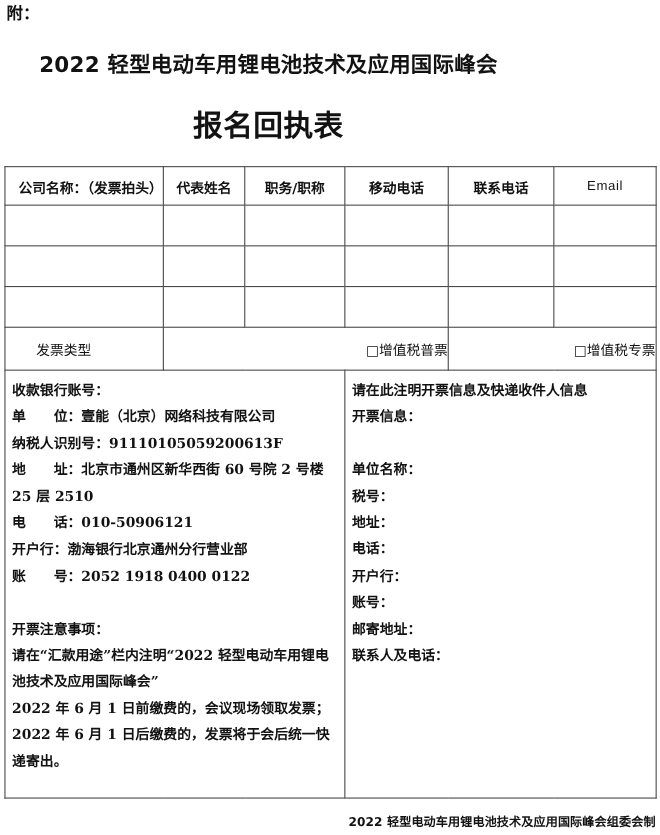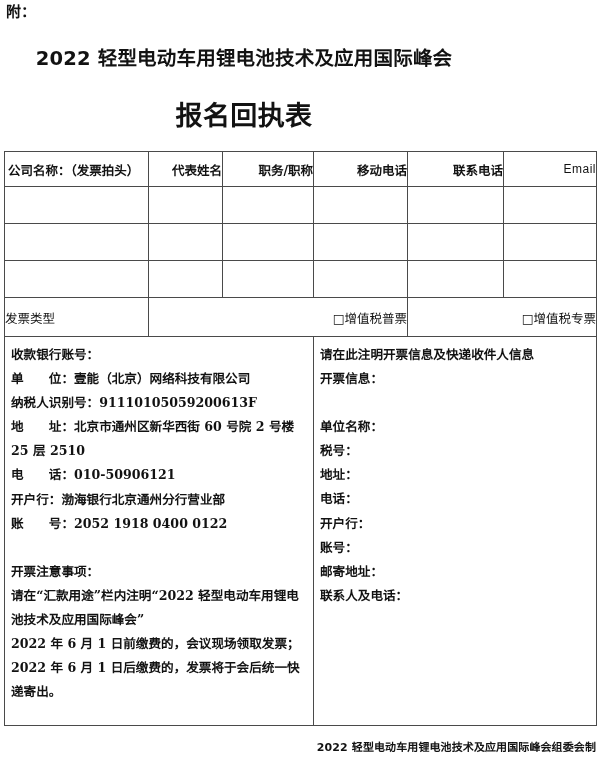--- a/index.html
+++ b/index.html
@@ -70,42 +70,42 @@
   }
   .form-table td {
     border: 1px solid #4a4a4a;
     padding: 0;
     vertical-align: top;
   }
 
   
   .hdr td {
     height: 34px;
-    text-align: right;
+    text-align: center;
     vertical-align: middle;
     font-weight: 700;
     font-size: 12.5px;
     font-family: "DejaVu Serif", "Liberation Serif", serif;
   }
   .hdr td.email-col {
     font-family: Liberation Sans, sans-serif;
     font-weight: 400;
     font-size: 12px;
     letter-spacing: 0.5px;
   }
   .hdr td.company-col {
-    text-align: left;
+    text-align: right;
     padding-left: 3px;
   }
 
   
   .entry-row td { height: 36px; }
 
   
-  .inv-type-row td { height: 38px; vertical-align: middle; }
+  .inv-type-row td { height: 38px; vertical-align: middle; padding-left: 28px; }
   .inv-type-label {
     text-align: left;
     padding-left: 6px;
     font-size: 12.5px;
     font-family: "DejaVu Serif", "Liberation Serif", serif;
   }
   .inv-type-opt {
     text-align: right;
     font-size: 12.5px;
     font-family: "DejaVu Serif", "Liberation Serif", serif;

